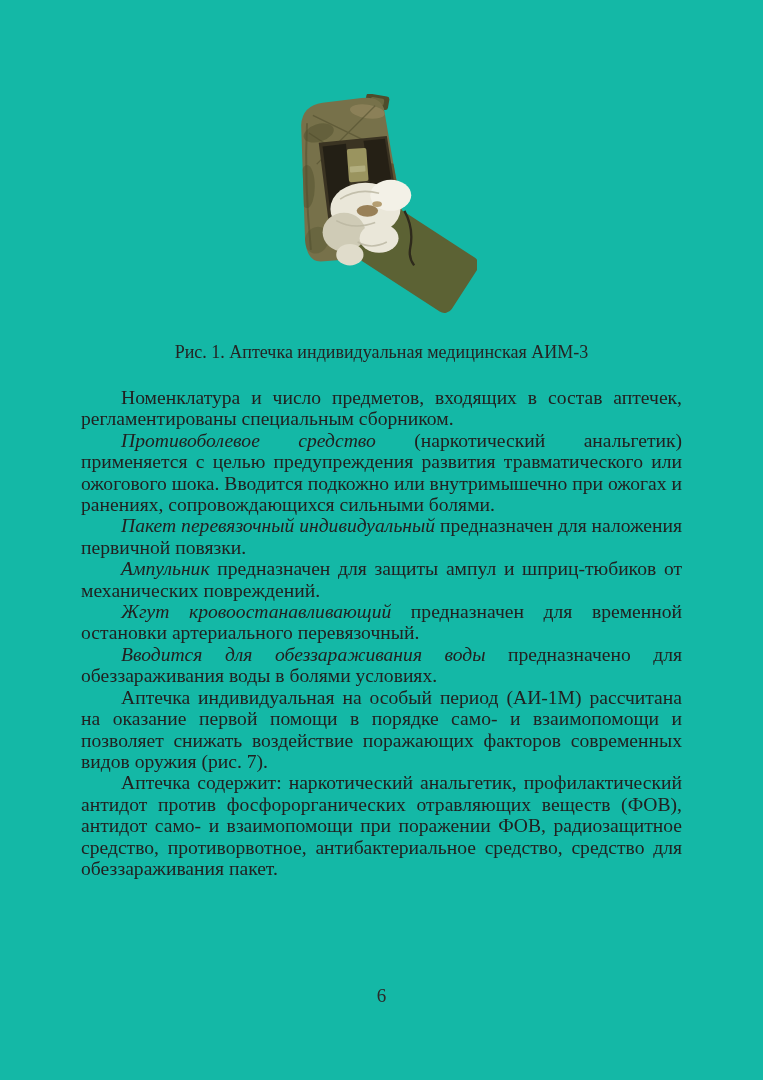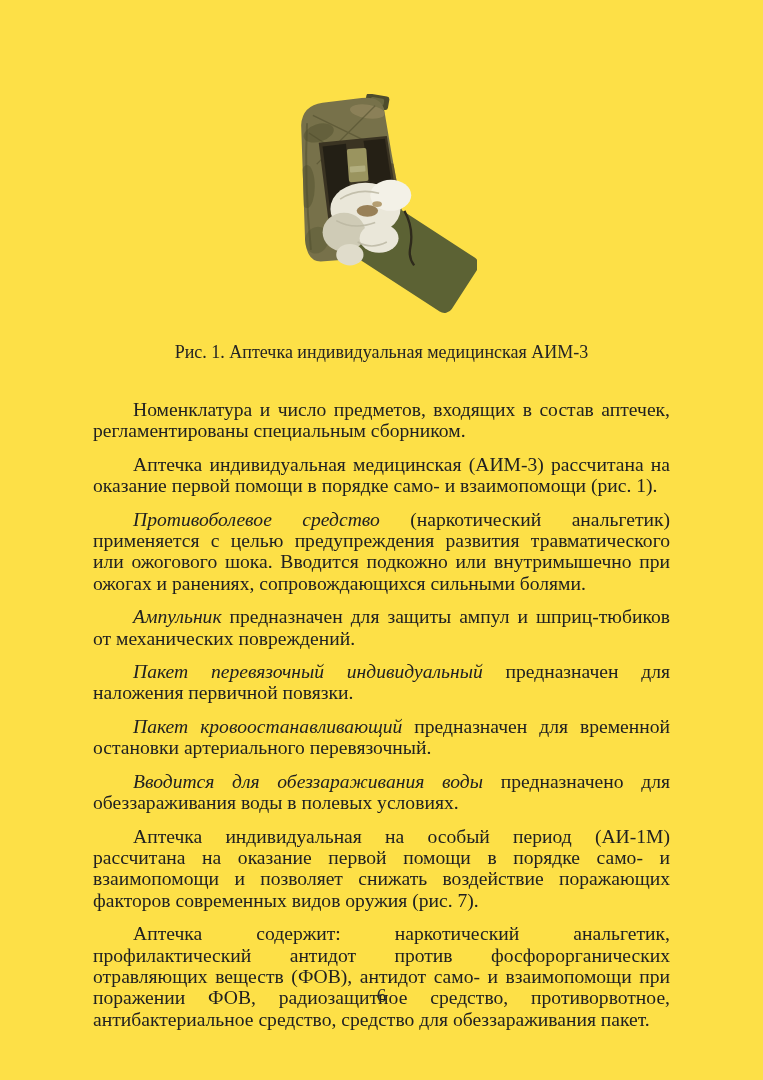--- a/index.html
+++ b/index.html
@@ -1,31 +1,31 @@
 <!DOCTYPE html>
 <html><head>
 <meta charset="utf-8">
 <style>
   html,body{margin:0;padding:0;background:#ffffff;}
   .page{
-    position:relative;width:763px;height:1080px;background:#fde047;
+    position:relative;width:763px;height:1080px;background:#14b8a6;
     font-family:"Liberation Serif","DejaVu Serif",serif;color:#1e1e1e;overflow:hidden;
   }
   .figure-wrap{position:absolute;left:287px;top:94px;width:190px;height:224px;}
   .figure-wrap svg{display:block;width:190px;height:224px;}
   .caption{
     position:absolute;left:0;top:341px;width:100%;
     text-align:center;font-size:18px;line-height:22px;color:#242424;
   }
   .body-text{
     position:absolute;left:81px;top:387px;width:601px;
     font-size:19.6px;line-height:21.4px;text-align:justify;color:#212121;
     text-justify:inter-word;
   }
-  .body-text p{margin:12px;padding:0;text-indent:40px;}
+  .body-text p{margin:0;padding:0;text-indent:40px;}
   .it{font-style:italic;}
   .pageno{
     position:absolute;left:0;top:985px;width:100%;
     text-align:center;font-size:19px;color:#2a2a2a;
   }
 </style>
 </head>
 <body>
 
 <div class="page">
@@ -111,25 +111,24 @@
       </g>
 
       <path d="M118,120 Q128,138 124,158 Q122,168 128,176" stroke="#2e2a1c" stroke-width="2.4" fill="none"></path>
     </svg>
   </div>
 
   <div class="caption">Рис. 1. Аптечка индивидуальная медицинская АИМ-3</div>
 
   <div class="body-text">
       <p><span>Номенклатура и число предметов, входящих в состав аптечек, регламентированы специальным сборником.</span></p>
-      <p><span>Аптечка индивидуальная медицинская (АИМ-3) рассчитана на оказание первой помощи в порядке само- и взаимопомощи (рис. 1).</span></p>
       <p><span class="it">Противоболевое средство</span><span> (наркотический анальгетик) применяется с целью предупреждения развития травматического или ожогового шока. Вводится подкожно или внутримышечно при ожогах и ранениях, сопровождающихся сильными болями.</span></p>
+      <p><span class="it">Пакет перевязочный индивидуальный</span><span> предназначен для наложения первичной повязки.</span></p>
       <p><span class="it">Ампульник</span><span> предназначен для защиты ампул и шприц-тюбиков от механических повреждений.</span></p>
-      <p><span class="it">Пакет перевязочный индивидуальный</span><span> предназначен для наложения первичной повязки.</span></p>
-      <p><span class="it">Пакет кровоостанавливающий</span><span> предназначен для временной остановки артериального перевязочный.</span></p>
-      <p><span class="it">Вводится для обеззараживания воды</span><span> предназначено для обеззараживания воды в полевых условиях.</span></p>
+      <p><span class="it">Жгут кровоостанавливающий</span><span> предназначен для временной остановки артериального перевязочный.</span></p>
+      <p><span class="it">Вводится для обеззараживания воды</span><span> предназначено для обеззараживания воды в болями условиях.</span></p>
       <p><span>Аптечка индивидуальная на особый период (АИ-1М) рассчитана на оказание первой помощи в порядке само- и взаимопомощи и позволяет снижать воздействие поражающих факторов современных видов оружия (рис. 7).</span></p>
       <p><span>Аптечка содержит: наркотический анальгетик, профилактический антидот против фосфорорганических отравляющих веществ (ФОВ), антидот само- и взаимопомощи при поражении ФОВ, радиозащитное средство, противорвотное, антибактериальное средство, средство для обеззараживания пакет.</span></p>
     </div>
 
   <div class="pageno">6</div>
 
 </div>
 
 </body></html>

